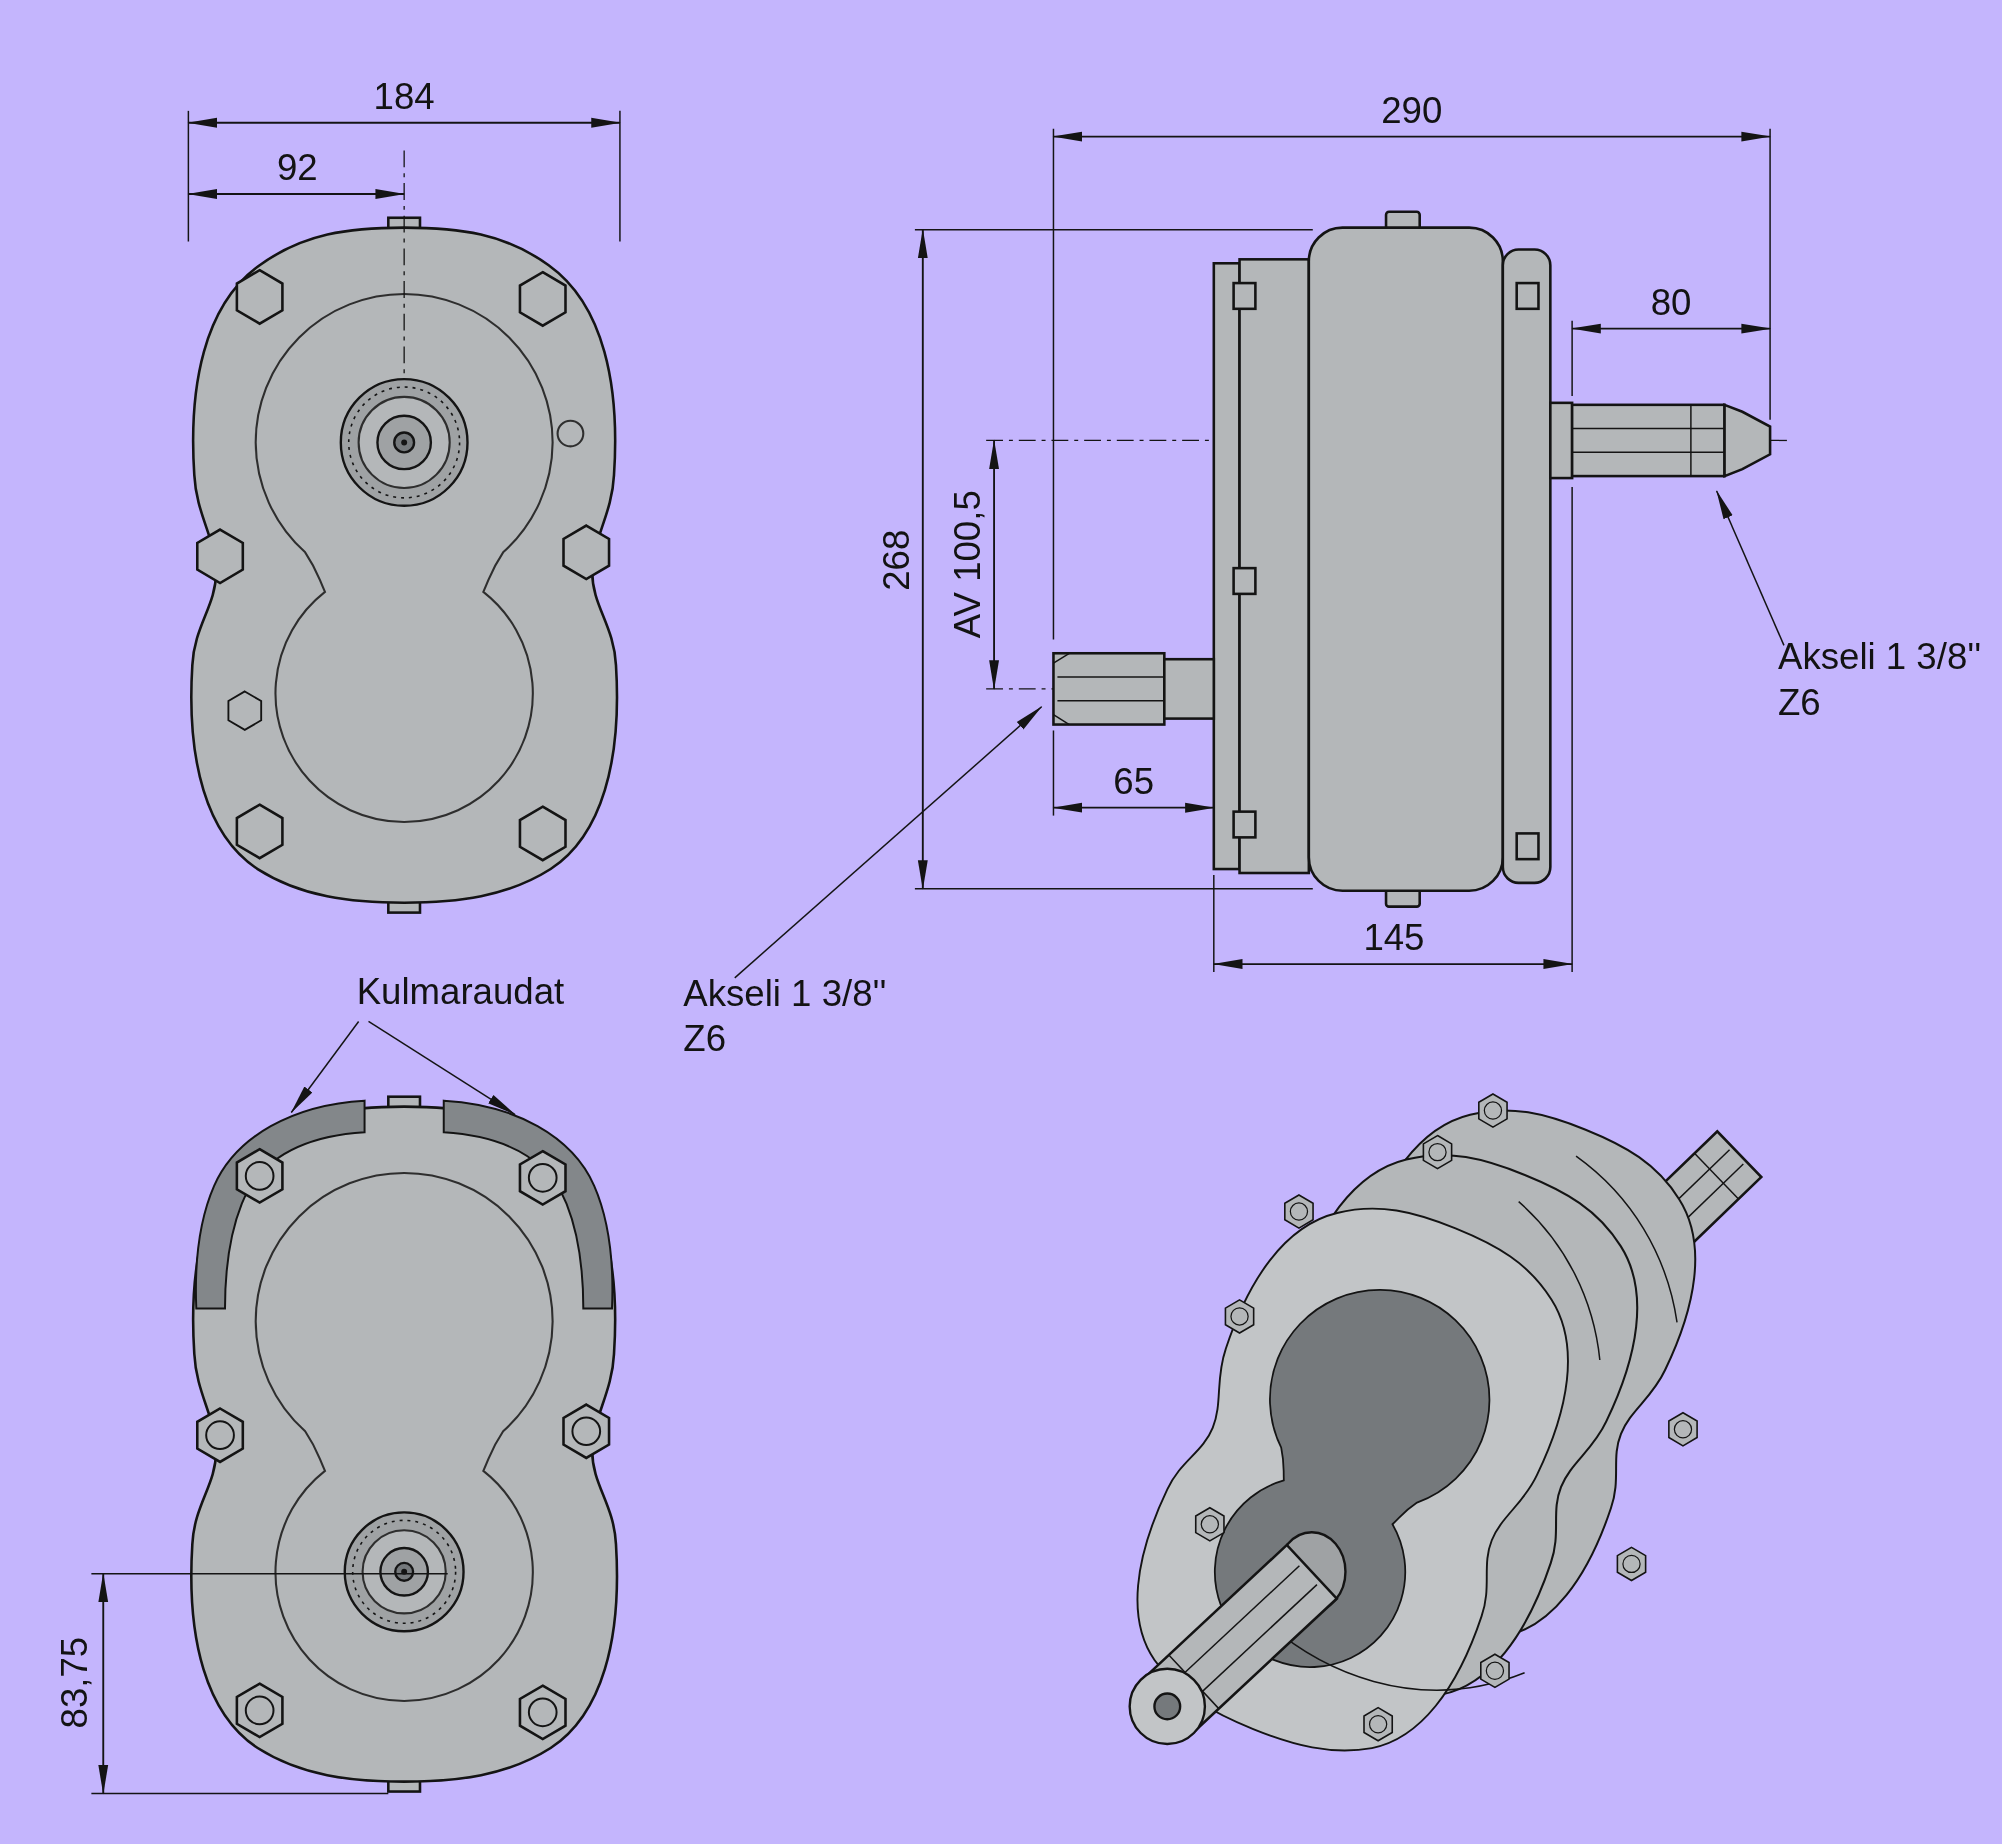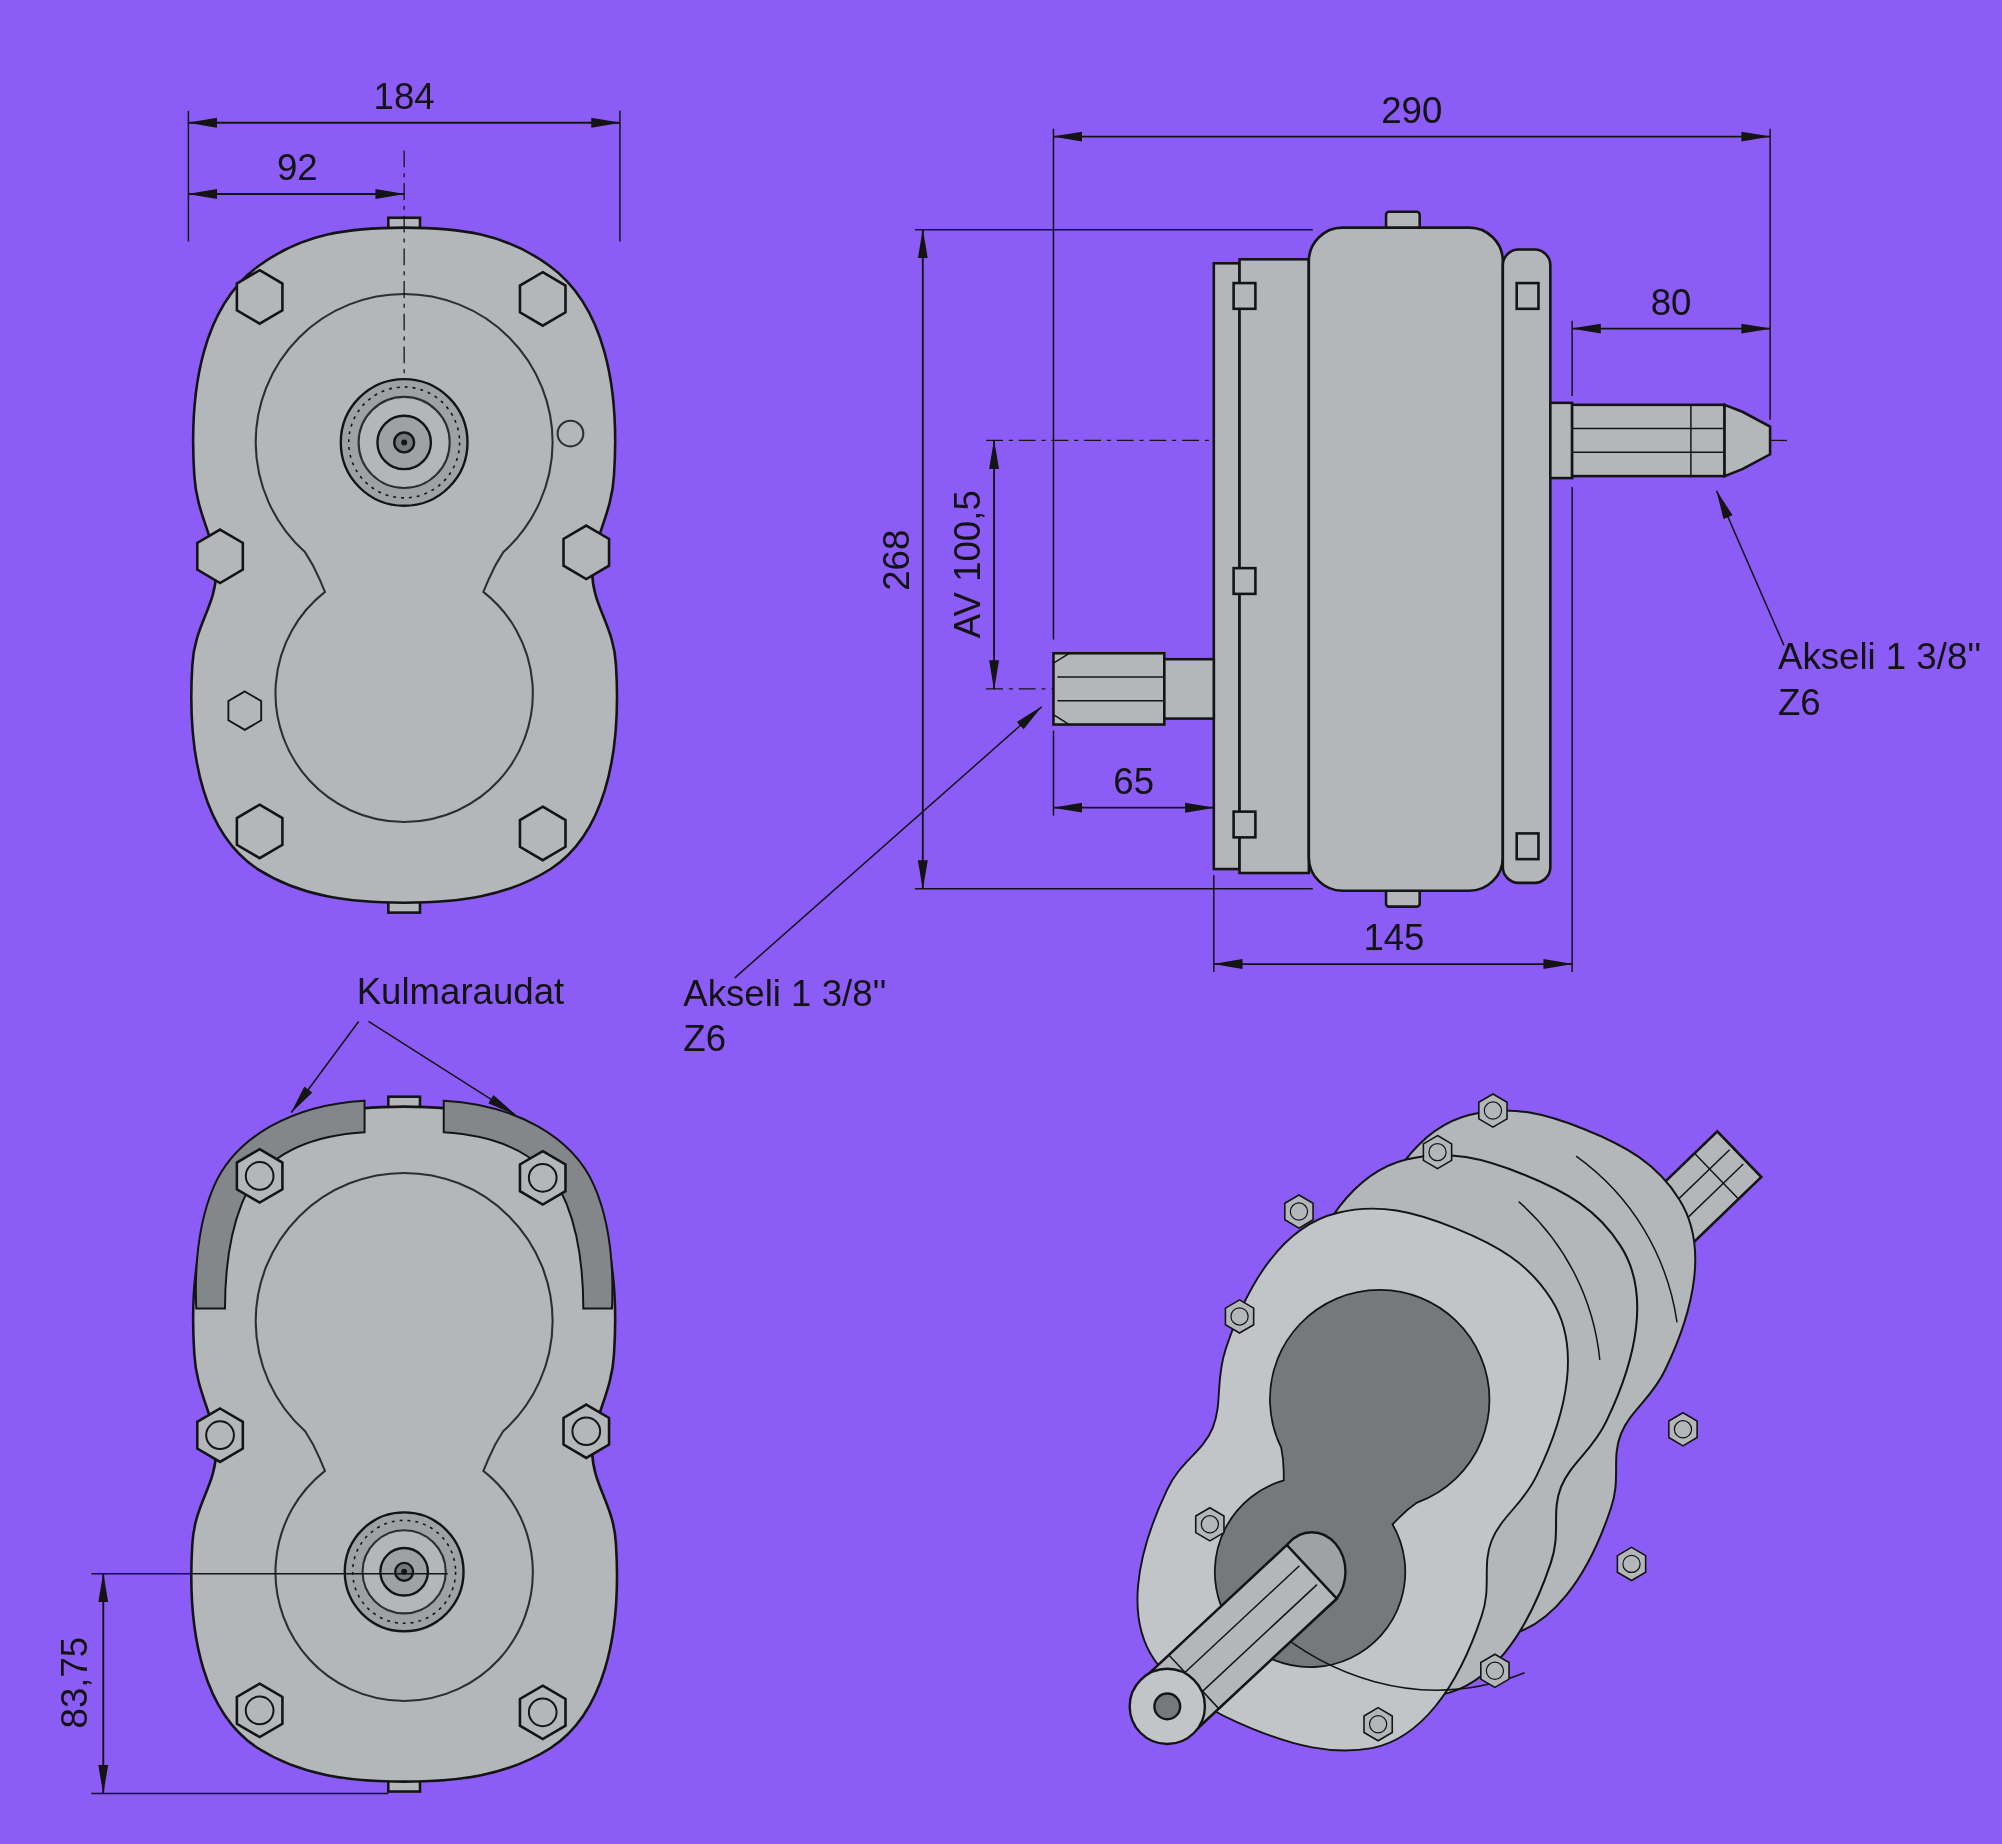--- a/index.html
+++ b/index.html
@@ -1,16 +1,16 @@
 <!DOCTYPE html>
 <html><head>
 <meta charset="utf-8">
 <style>
   html,body { margin:0; padding:0; background:#ffffff; }
-  .page { width:2003px; height:1844px; background:#8b5cf6; position:relative; }
+  .page { width:2003px; height:1844px; background:#c4b5fd; position:relative; }
   svg { display:block; }
   text { font-family:"Liberation Sans", sans-serif; font-size:37px; fill:#131313; }
   .fill-body   { fill:#b4b7b9; stroke:#141414; stroke-width:2.6; }
   .fill-body-l { fill:#b4b7b9; stroke:#2e2e2e; stroke-width:2.1; }
   .fill-light  { fill:#c2c5c7; stroke:#141414; stroke-width:2.4; }
   .fill-mid    { fill:#9fa2a4; stroke:#141414; stroke-width:2.4; }
   .fill-dark   { fill:#75797c; stroke:#141414; stroke-width:2.4; }
   .fill-bracket{ fill:#83878a; stroke:#141414; stroke-width:2; }
   .thin  { stroke:#141414; stroke-width:1.5; fill:none; }
   .dimln { stroke:#141414; stroke-width:1.9; fill:none; }

